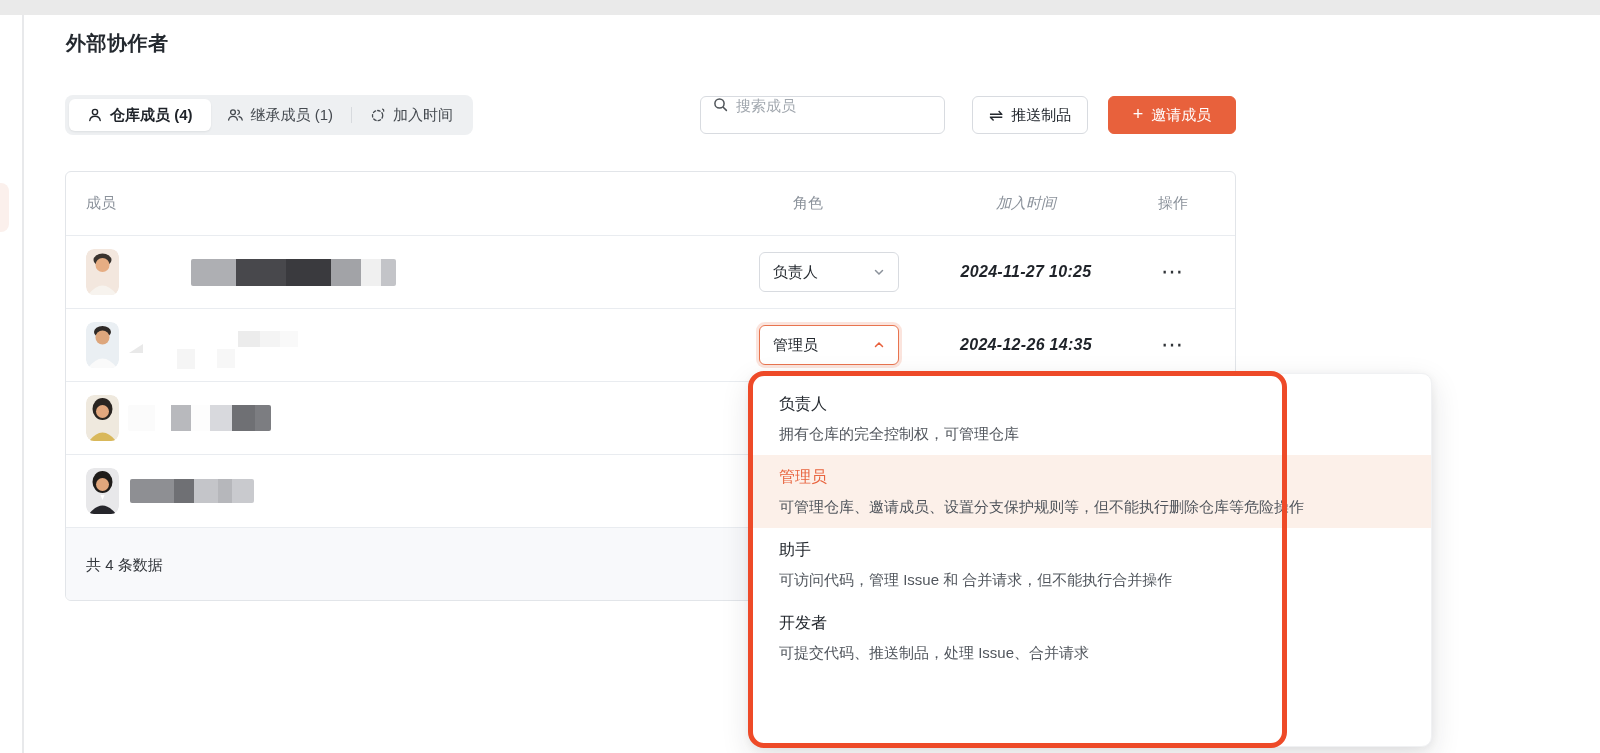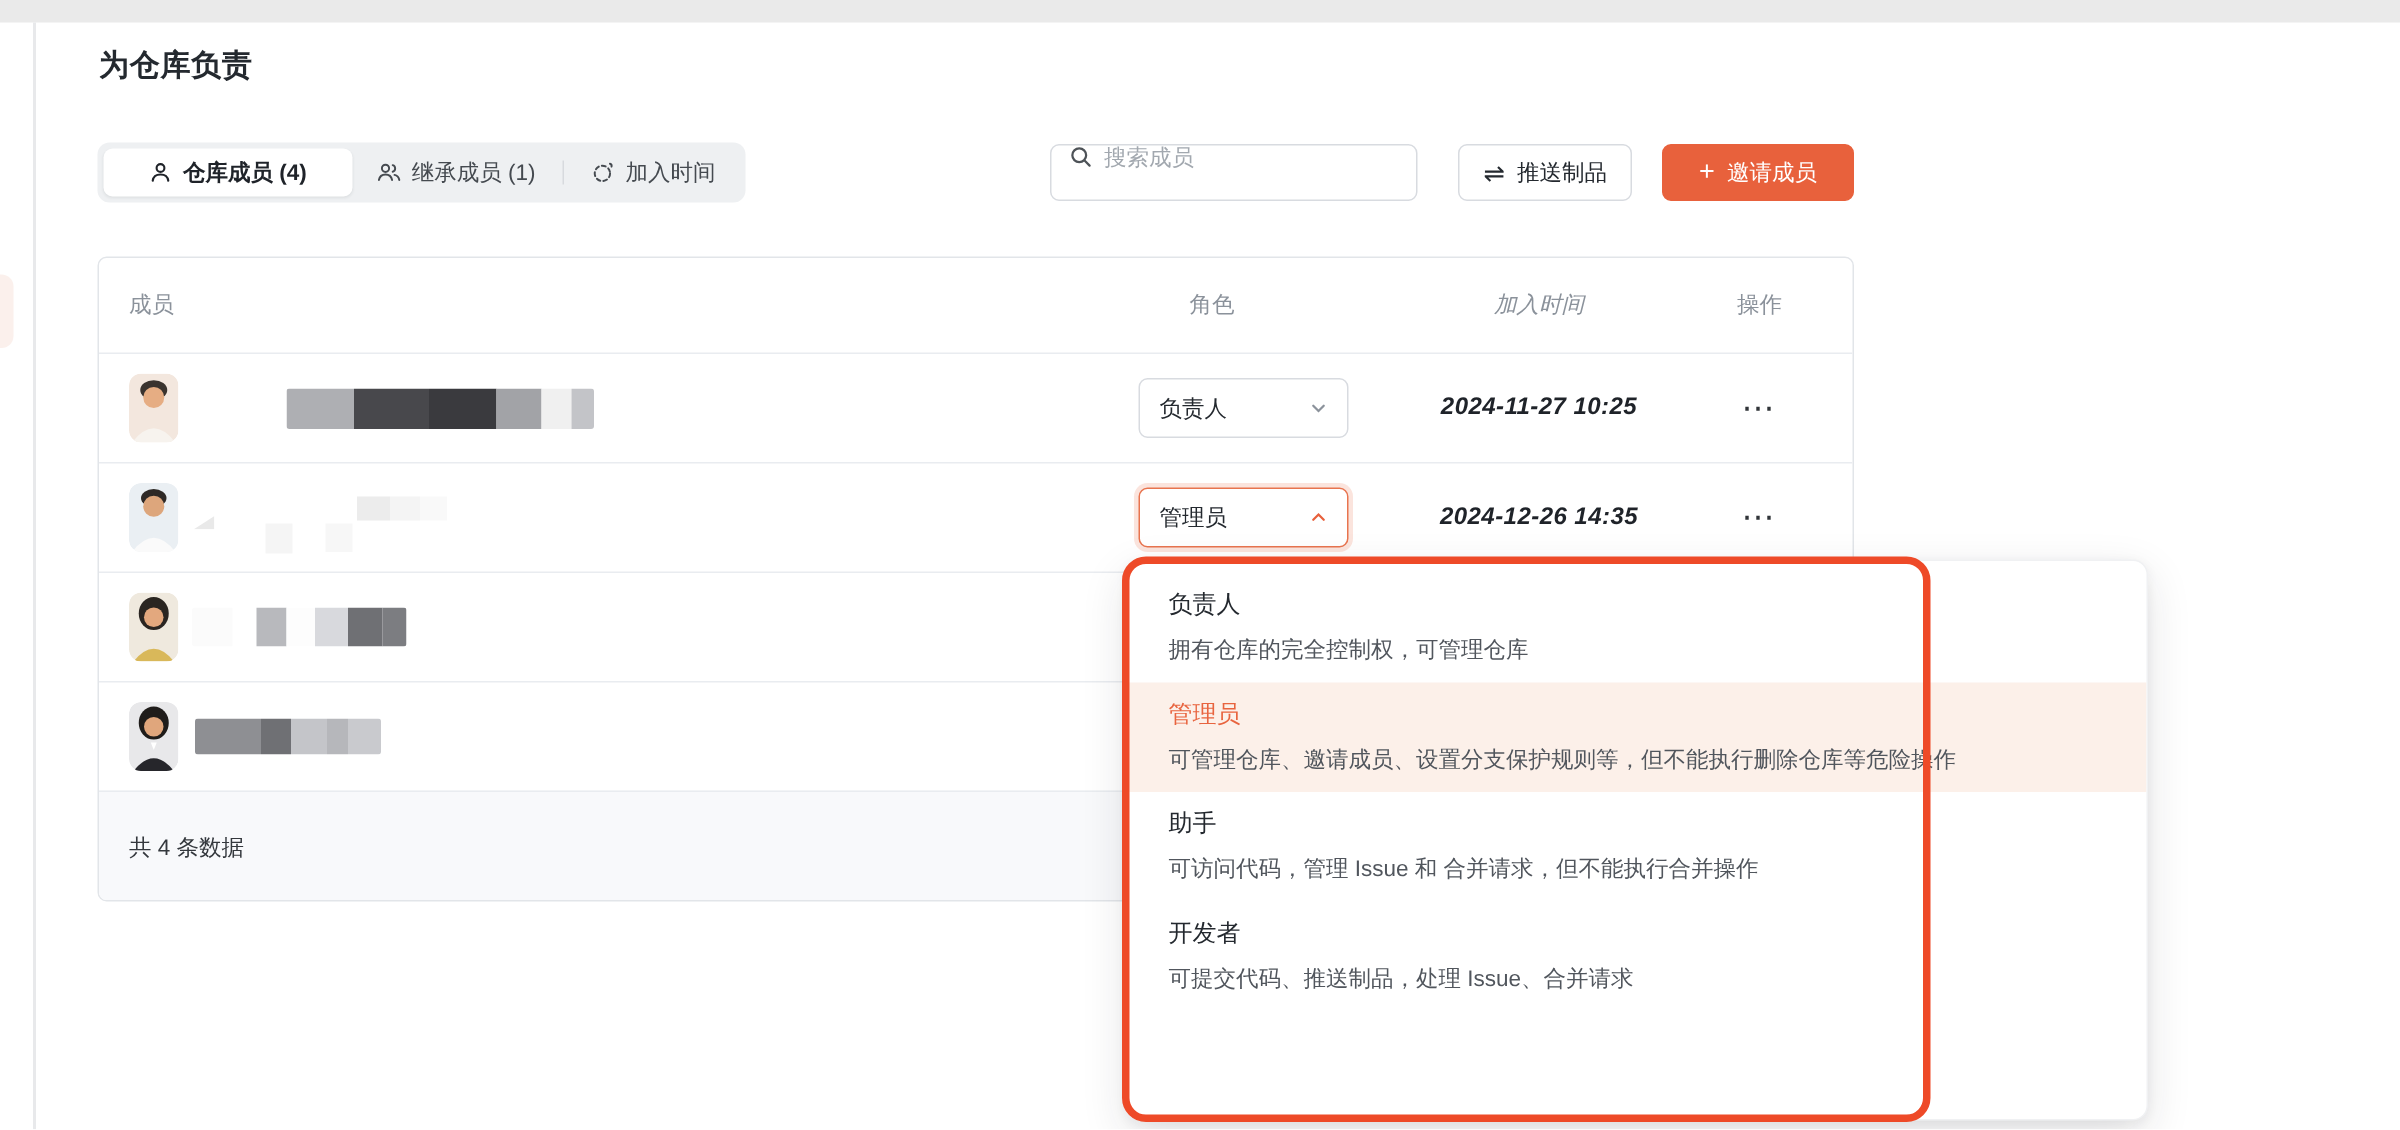--- a/index.html
+++ b/index.html
@@ -10,21 +10,21 @@
   .top-strip { position:absolute; left:0; top:0; width:1600px; height:15px; background:#eaeaea; }
   .v-divider { position:absolute; left:22px; top:15px; width:2px; height:738px; background:#e8e9eb; }
   .pink-edge { position:absolute; left:0; top:183px; width:9px; height:49px; background:#fbf0ec; border-radius:0 8px 8px 0; }
 
   .page-title { position:absolute; left:66px; top:30px; font-size:20px; font-weight:700; color:#24292f; letter-spacing:.5px; }
 
   
   .tab-group { position:absolute; left:65px; top:95px; height:40px; background:#eef0f2; border-radius:8px; display:flex; align-items:center; padding:4px; }
   .tab { height:32px; display:flex; align-items:center; gap:7px; padding:0 16px; border-radius:6px; font-size:15px; color:#454a50; cursor:pointer; white-space:nowrap; }
   .tab svg { flex:0 0 auto; }
-  .tab.active { background:#fff; color:#1f2329; font-weight:700; box-shadow:0 1px 2px rgba(31,35,41,.08); padding:0 30px; }
+  .tab.active { background:#fff; color:#1f2329; font-weight:700; box-shadow:0 1px 2px rgba(31,35,41,.08); padding:0 18px; }
   .tab-sep { width:1px; height:16px; background:#d7dade; margin:0 2px; }
 
   
   .search-box { position:absolute; left:700px; top:96px; width:245px; height:38px; border:1px solid #d8dbe0; border-radius:6px; background:#fff; display:flex; align-items:flex-start; padding:0 12px; gap:8px; }
   .search-box svg { flex:0 0 auto; color:#4e5358; }
   .search-box input { border:none; outline:none; flex:1; font-size:15px; font-family:inherit; color:#1f2329; background:transparent; }
   .search-box input::placeholder { color:#a2a8af; }
 
   .btn { position:absolute; top:96px; height:38px; border-radius:6px; display:flex; align-items:center; gap:8px; font-size:15px; font-family:inherit; cursor:pointer; }
   .btn-ghost { left:972px; padding:0 16px; background:#fff; border:1px solid #d8dbe0; color:#24292f; }
@@ -72,21 +72,21 @@
 </style>
 </head>
 <body>
 
 <div class="screen">
 
   <div class="top-strip"></div>
   <div class="v-divider"></div>
   <div class="pink-edge"></div>
 
-  <h1 class="page-title">为仓库负责</h1>
+  <h1 class="page-title">外部协作者</h1>
 
   <div class="tab-group">
     <div class="tab active">
       <span style="display:flex;">
         <svg width="16" height="16" viewBox="0 0 16 16" fill="none" stroke="currentColor" stroke-width="1.4" stroke-linecap="round">
           <circle cx="8" cy="5" r="2.6"></circle>
             <path d="M2.8 13.5 C3.2 10.6 5.3 9.3 8 9.3 C10.7 9.3 12.8 10.6 13.2 13.5"></path>
         </svg>
       </span>
       <span>仓库成员 (4)</span>

